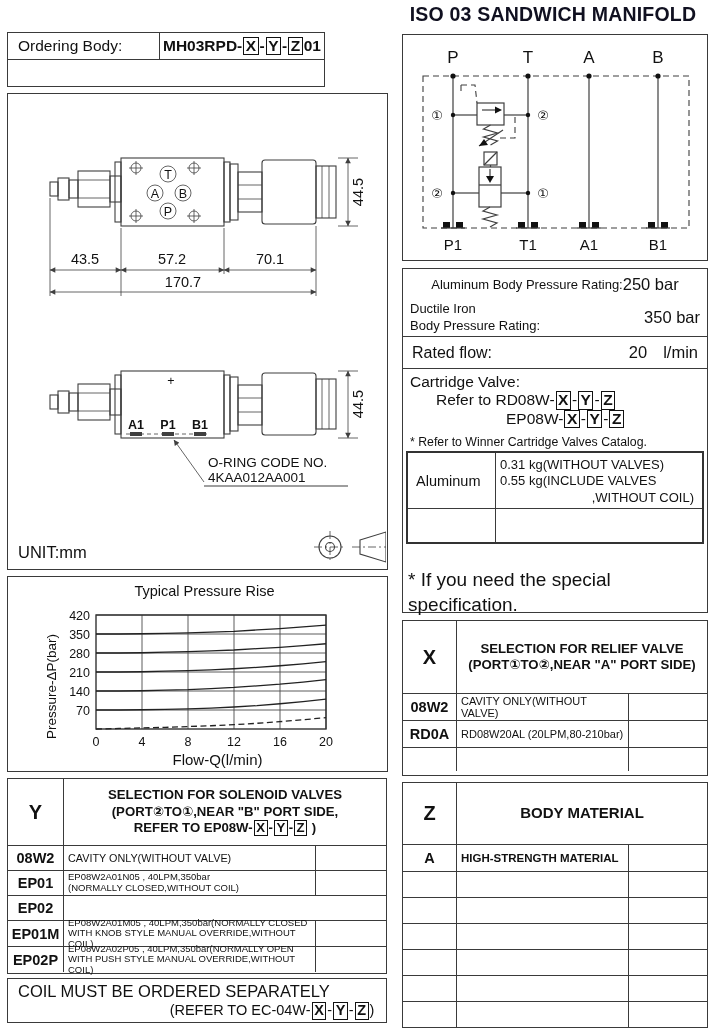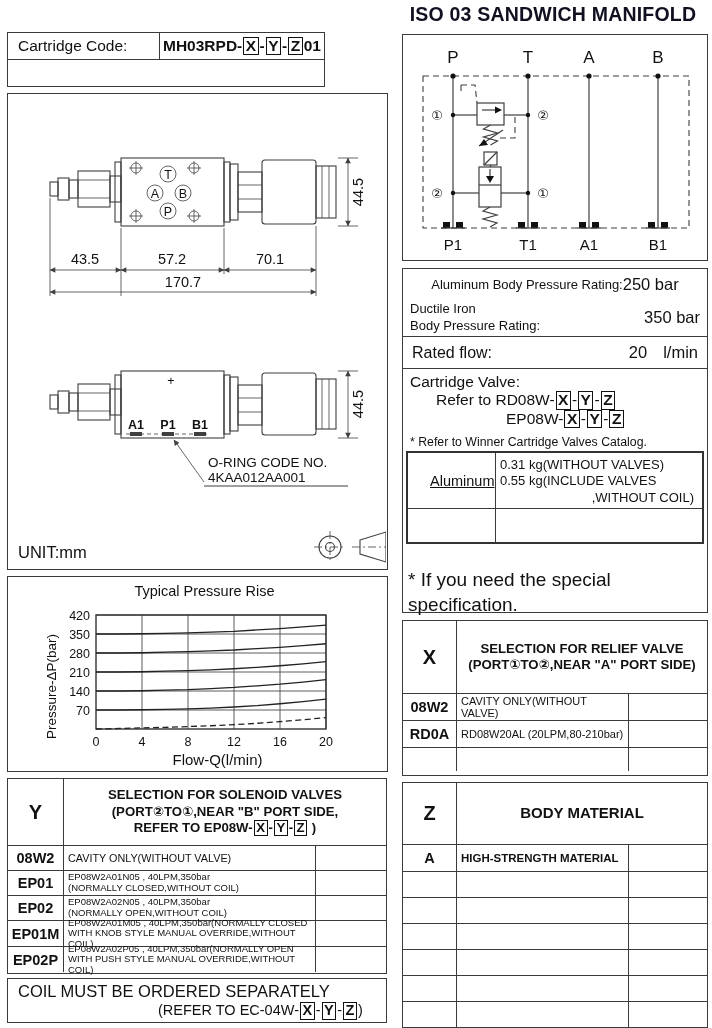--- a/index.html
+++ b/index.html
@@ -90,41 +90,41 @@
   .tr3 .unit{margin-left:16px;}
   .cart{padding:4px 7px 0;height:82px;box-sizing:border-box;}
   .cart .c1{font-size:15.5px;}
   .cart .c2{font-size:15.5px;padding-left:26px;}
   .cart .c3{font-size:15.5px;padding-left:96px;}
   .cart .c4{font-size:12.3px;margin-top:7px;}
   .wtable{margin:0 3px;border:2px solid #333;}
   .wrow{display:flex;}
   .wrow1{height:55px;border-bottom:1px solid #3a3a3a;}
   .wrow2{height:33px;}
-  .wc1{width:88px;border-right:1.5px solid #3a3a3a;box-sizing:border-box;display:flex;align-items:center;padding-left:22px;font-size:14.5px;text-decoration:underline;}
+  .wc1{width:88px;border-right:1.5px solid #3a3a3a;box-sizing:border-box;display:flex;align-items:center;padding-left:8px;font-size:14.5px;}
   .wc2{flex:1;padding:4px 4px 0;font-size:13px;line-height:1.25;}
   .wc2 .rt{text-align:right;padding-right:4px;}
   .tnote{padding:24px 5px 0;font-size:19px;line-height:1.3;}
   .tnote .n2{padding-left:6px;}
 
   
   .coilbox{left:7px;top:978px;width:380px;height:45px;}
   .coil-l1{font-size:16.5px;margin:3px 0 0 10px;}
-  .coil-l2{font-size:14.5px;margin:1px 0 0 150px;}
+  .coil-l2{font-size:14.5px;margin:1px 0 0 150px;text-align:center;}
 </style>
 </head>
 <body>
 
 <div class="page">
 
   <div class="abs title">ISO 03 SANDWICH MANIFOLD</div>
 
   <div class="abs bx ordering">
     <div class="ord-row1">
-      <div class="ord-label">Cartridge Code:</div>
+      <div class="ord-label">Ordering Body:</div>
       <div class="ord-value">MH03RPD-<span class="boxletter">X</span>-<span class="boxletter">Y</span>-<span class="boxletter">Z</span>01</div>
     </div>
   </div>
 
   <div class="abs bx drawbox">
     <svg width="378" height="474" viewBox="0 0 378 474">
       <defs>
         <marker id="arrE" viewBox="0 0 10 10" refX="9.5" refY="5" markerWidth="10" markerHeight="7" orient="auto-start-reverse">
           <path d="M0,0 L10,5 L0,10 z" fill="#3f3f3f"></path>
         </marker>
@@ -316,24 +316,20 @@
     <div class="trow">
       <div class="ccode">EP01</div>
       <div class="cdesc">
           <div>EP08W2A01N05 , 40LPM,350bar</div>
           <div>(NORMALLY CLOSED,WITHOUT COIL)</div>
         </div>
       <div class="cextra"></div>
     </div>
     <div class="trow">
       <div class="ccode">EP02</div>
-      <div class="cdesc">
-          <div>EP08W2A02N05 , 40LPM,350bar</div>
-          <div>(NORMALLY OPEN,WITHOUT COIL)</div>
-        </div>
       <div class="cextra"></div>
     </div>
     <div class="trow tall">
       <div class="ccode">EP01M</div>
       <div class="cdesc">
           <div>EP08W2A01M05 , 40LPM,350bar(NORMALLY CLOSED</div>
           <div>WITH KNOB STYLE MANUAL OVERRIDE,WITHOUT COIL)</div>
         </div>
       <div class="cextra"></div>
     </div>

